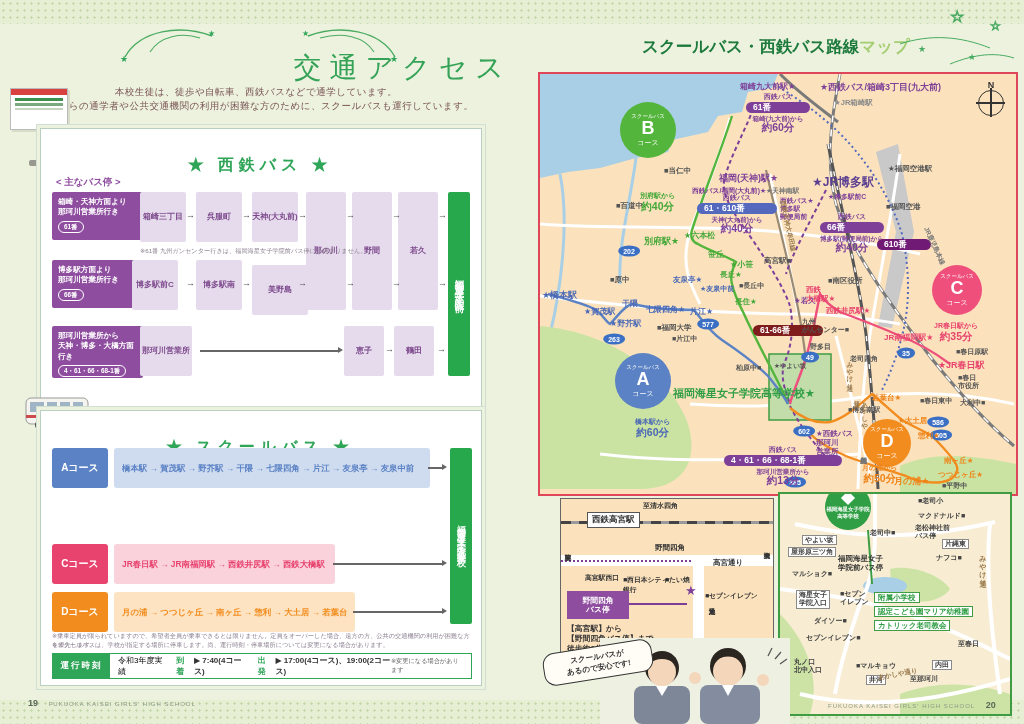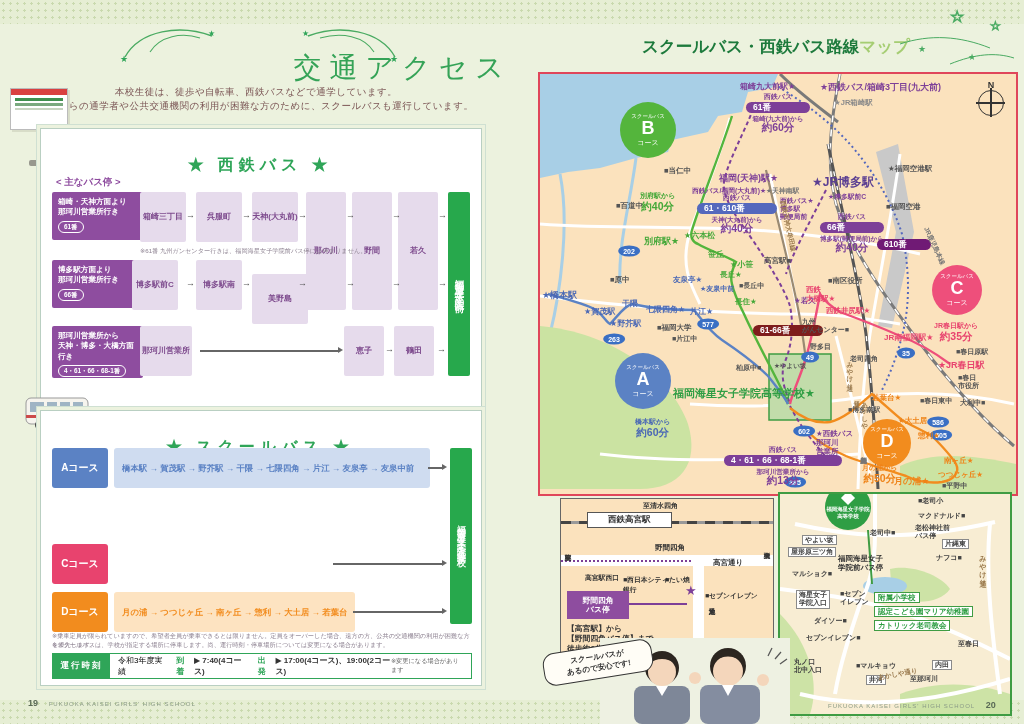--- a/index.html
+++ b/index.html
@@ -140,21 +140,21 @@
       <span>天神・博多・大橋方面行き</span>
       <span class="rbadge">4・61・66・68-1番</span>
     </div>
 
     <div class="stopbox" style="left:88px;top:0;width:46px;height:50px">箱崎三丁目</div>
     <div class="stopbox" style="left:144px;top:0;width:46px;height:50px">呉服町</div>
     <div class="stopbox" style="left:200px;top:0;width:46px;height:50px">天神(大丸前)</div>
 
     <div class="stopbox" style="left:80px;top:68px;width:46px;height:50px">博多駅前C</div>
     <div class="stopbox" style="left:144px;top:68px;width:46px;height:50px">博多駅南</div>
-    <div class="stopbox" style="left:200px;top:82px;width:56px;height:50px">美野島</div>
+    <div class="stopbox" style="left:200px;top:73px;width:56px;height:50px">美野島</div>
 
     <div class="stopbox" style="left:254px;top:0;width:40px;height:118px">那の川</div>
     <div class="stopbox" style="left:300px;top:0;width:40px;height:118px">野間</div>
     <div class="stopbox" style="left:346px;top:0;width:40px;height:118px">若久</div>
 
     <div class="note6" style="left:88px;top:55px;width:300px">※61番 九州ガンセンター行きは、福岡海星女子学院前バス停には停まりません。</div>
 
     <div class="stopbox" style="left:88px;top:134px;width:52px;height:50px">那珂川営業所</div>
     <div class="longarr" style="left:148px;top:158px;width:138px"></div>
     <div class="stopbox" style="left:292px;top:134px;width:40px;height:50px">恵子</div>
@@ -196,20 +196,21 @@
   <h2 class="sec-head" style="left:40px;top:424px">★ スクールバス ★</h2>
 
   <div class="abs" style="left:52px;top:448px;width:420px;height:180px">
     <div class="course-row abs" style="left:0;top:0;width:420px;height:40px">
       <div class="chip" style="background: rgb(91, 130, 196);">Aコース</div>
       <div class="bar" style="background: rgb(207, 220, 240); color: rgb(91, 130, 196); width: 300px;">橋本駅 → 賀茂駅 → 野芥駅 → 干隈 → 七隈四角 → 片江 → 友泉亭 → 友泉中前</div>
       <div class="longarr arr-line" style="left: 376px; top: 19px; width: 14px;"></div>
     </div>
     <div class="course-row abs" style="left:0;top:96px;width:420px;height:40px">
       <div class="chip" style="background: rgb(232, 67, 110);">Cコース</div>
+      <div class="bar" style="background: rgb(250, 210, 220); color: rgb(232, 67, 110); width: 205px;">JR春日駅 → JR南福岡駅 → 西鉄井尻駅 → 西鉄大橋駅</div>
       <div class="longarr arr-line" style="left: 281px; top: 19px; width: 109px;"></div>
     </div>
     <div class="course-row abs" style="left:0;top:144px;width:420px;height:40px">
       <div class="chip" style="background: rgb(242, 140, 30);">Dコース</div>
       <div class="bar" style="background: rgb(253, 227, 193); color: rgb(242, 140, 30); width: 225px;">月の浦 → つつじヶ丘 → 南ヶ丘 → 惣利 → 大土居 → 若葉台</div>
       <div class="longarr arr-line" style="left: 301px; top: 19px; width: 89px;"></div>
     </div>
     <div class="greenbar" style="left:398px;top:0;width:22px;height:176px;font-size:9px">福岡海星女子学院高等学校</div>
   </div>
   <div class="note6" style="left:52px;top:632px;width:420px">※乗車定員が限られていますので、希望者全員が乗車できるとは限りません。定員をオーバーした場合、遠方の方、公共の交通機関の利用が困難な方を優先します。</div>
@@ -434,21 +435,21 @@
       </div>
     <div class="compass">
       <div class="n">N</div>
       <div class="dial"></div>
     </div>
   </div>
 
   <div class="inset1">
     <div class="abs" style="left:0;top:22px;width:212px;height:3px;background:#999"></div>
     <div class="abs" style="left:0;top:22px;width:212px;height:3px;background:repeating-linear-gradient(90deg,#444 0 10px,transparent 10px 18px)"></div>
-    <div class="i1" style="left:26px;top:13px;background:#fff;border:1px solid #555;padding:1px 20px;font-size:8.5px">西鉄高宮駅</div>
+    <div class="i1" style="left:26px;top:13px;background:#fff;border:1px solid #555;padding:1px 4px;font-size:8.5px">西鉄高宮駅</div>
     <div class="i1" style="left:82px;top:2px;font-size:7px">至清水四角</div>
     <div class="abs" style="left:0;top:56px;width:212px;height:11px;background:#fff"></div>
     <div class="abs" style="left:0;top:61px;width:138px;border-top:2px dotted #7d3f98"></div>
     <div class="abs" style="left:132px;top:56px;width:11px;height:106px;background:#fff"></div>
     <div class="i1" style="left:94px;top:44px;font-size:7.5px">野間四角</div>
     <div class="i1" style="left:152px;top:59px;font-size:7.5px">高宮通り</div>
     <div class="i1 abs" style="left:2px;top:50px;font-size:6.5px;writing-mode:vertical-rl">至薬院</div>
     <div class="i1 abs" style="left:201px;top:48px;font-size:6.5px;writing-mode:vertical-rl">至大橋</div>
     <div class="i1" style="left:24px;top:74px;font-size:6.8px">高宮駅西口</div>
     <div class="i1 pre-line" style="left:62px;top:76px;font-size:6.8px">■西日本シティ

